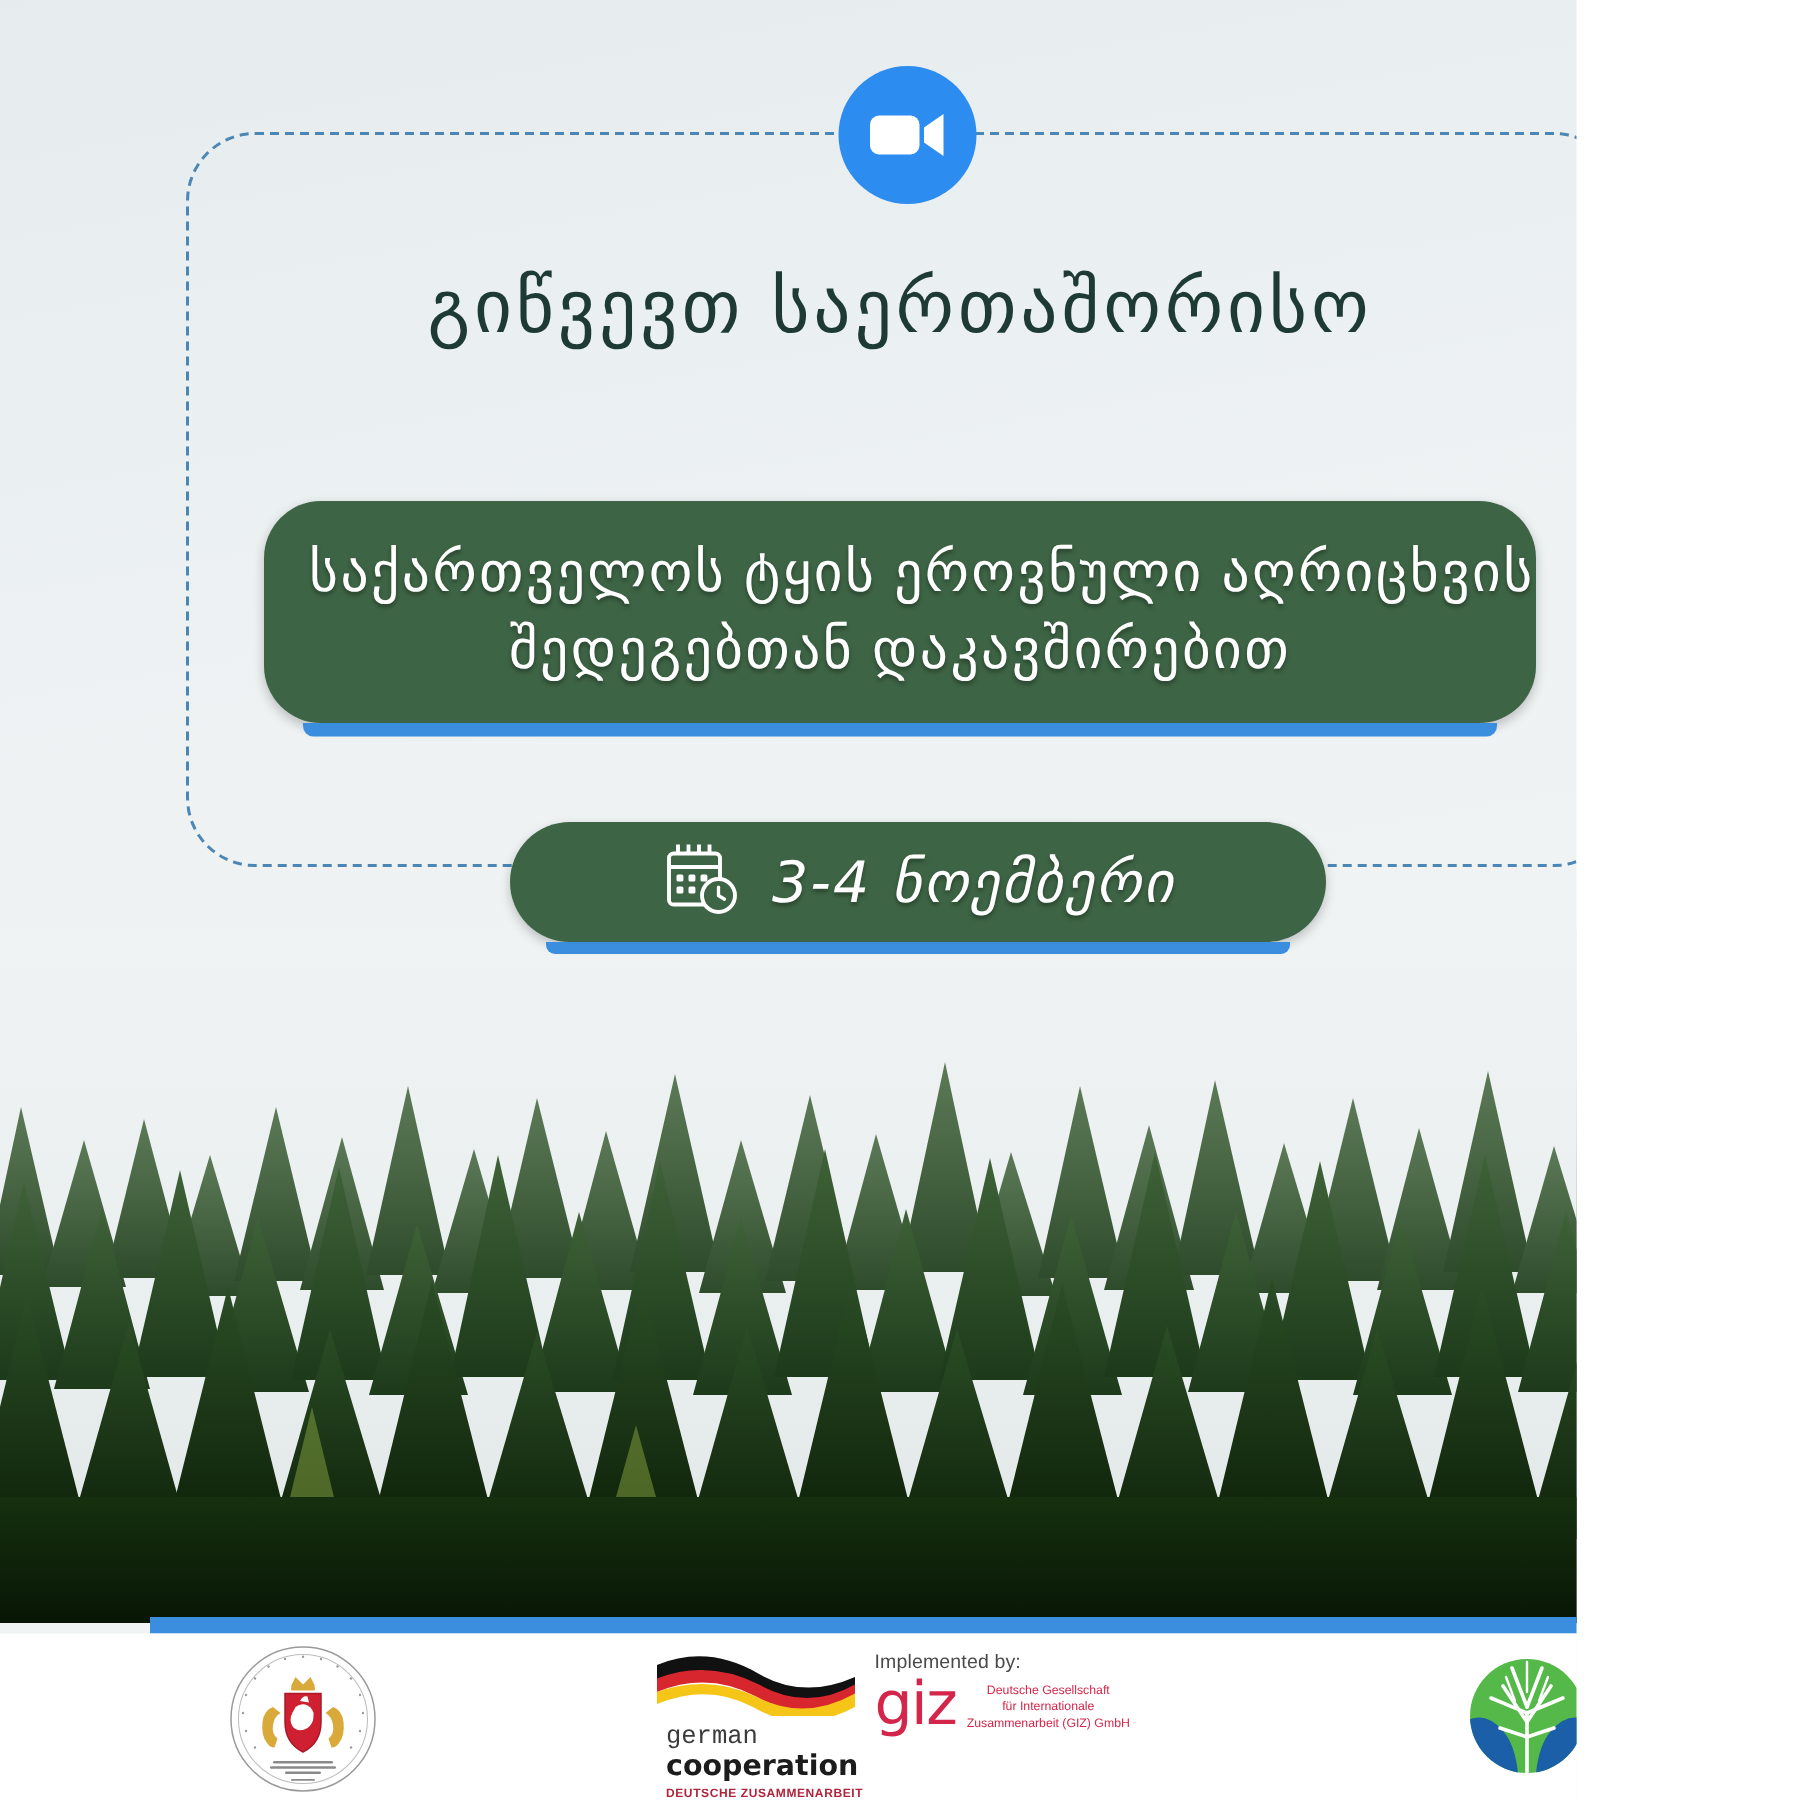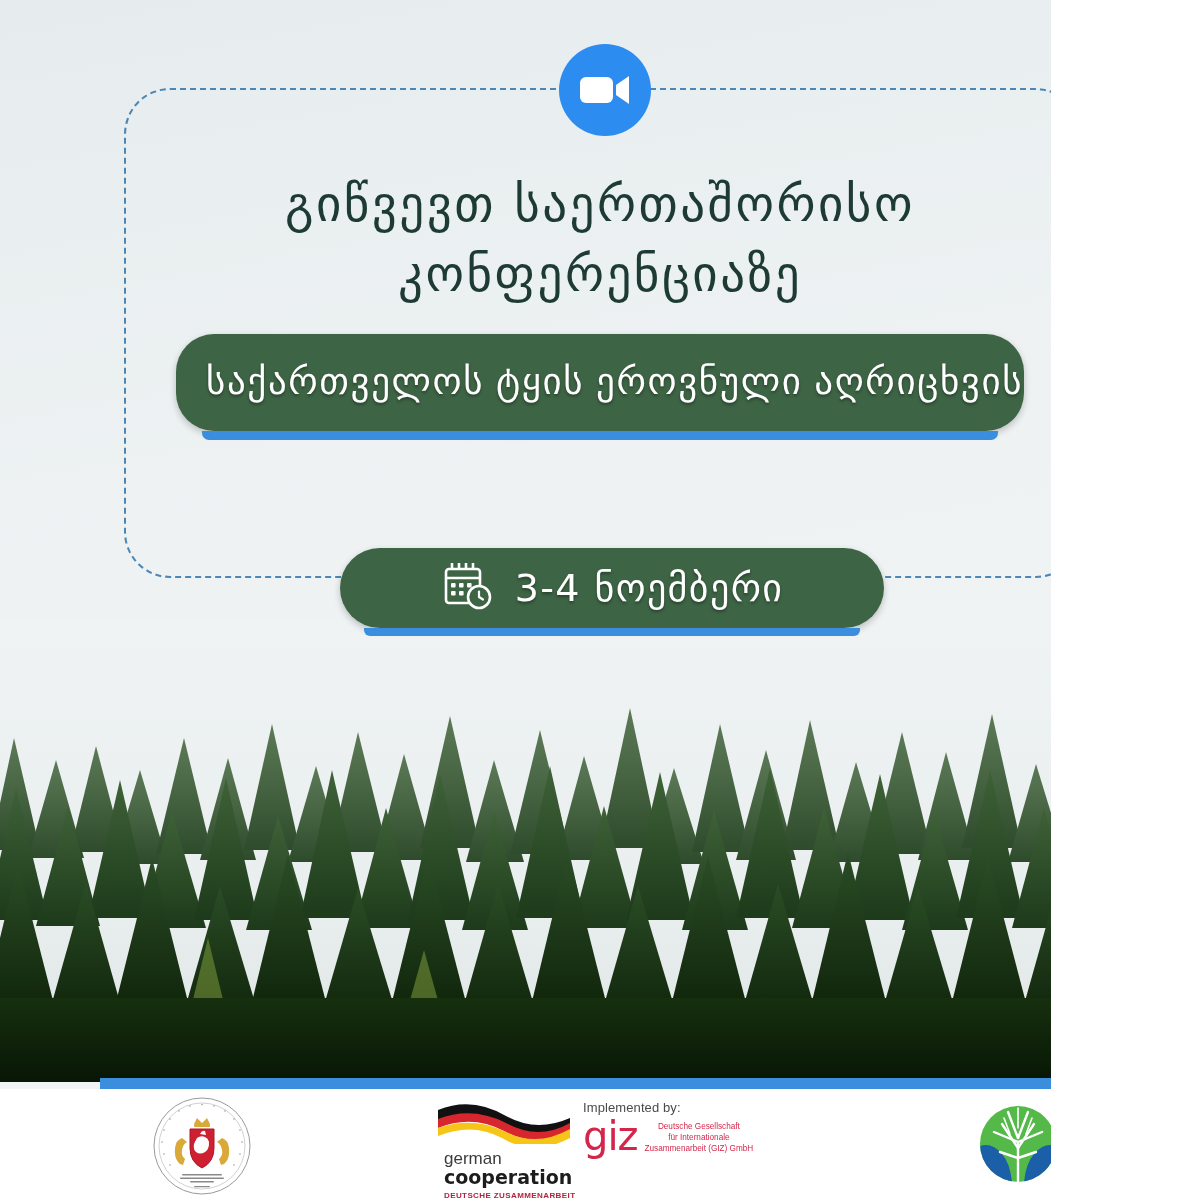--- a/index.html
+++ b/index.html
@@ -77,21 +77,21 @@
   .giz-sub {
     font-size: 8.2px;
     line-height: 1.32;
     color: #d4264a;
     font-family: "Liberation Sans", sans-serif;
     padding-top: 3px;
     text-align: center;
   }
 
   .gc-text { margin-top: 2px; padding-left: 12px; }
-  .gc-l1 { font-family: Liberation Sans, sans-serif; font-size: 17px; color: #3b3b3b; line-height: 1; }
+  .gc-l1 { font-family: Liberation Mono, monospace; font-size: 17px; color: #3b3b3b; line-height: 1; }
   .gc-l2 { font-family: "DejaVu Sans", sans-serif; font-weight: bold; font-size: 19px; color: #1c1c1c; line-height: 1.15; }
   .gc-l3 { font-family: "Liberation Sans", sans-serif; font-size: 8px; color: #b0243c; letter-spacing: .4px; margin-top: 2px; font-weight: bold; }
 
   
   .dashed-frame {
     position: absolute;
     left: 124px;
     top: 88px;
     width: 958px;
     height: 490px;
@@ -187,20 +187,21 @@
     gap: 20px;
     box-shadow: 0 3px 7px rgba(0,0,0,.22);
   }
   .date-text {
     font-family: "DejaVu Sans", sans-serif;
     font-size: 38px;
     color: #ffffff;
     letter-spacing: 1.4px;
     white-space: nowrap;
     text-shadow: 0 2px 3px rgba(0,0,0,.35);
+    font-style: italic;
   }
   .date-accent {
     position: absolute;
     left: 24px;
     right: 24px;
     bottom: -8px;
     height: 8px;
     background: #3b8ede;
     border-radius: 0 0 6px 6px;
   }
@@ -328,26 +329,26 @@
 
   <div class="zoom-icon">
     <svg width="52" height="34" viewBox="0 0 52 34" aria-hidden="true">
       <rect x="1" y="4" width="33" height="26" rx="6" fill="#ffffff"></rect>
       <path d="M37 12 L50 3 L50 31 L37 22 Z" fill="#ffffff"></path>
     </svg>
   </div>
 
   <div class="headline">
     <div class="line">გიწვევთ საერთაშორისო</div>
-    <div class="line">კონფერენციაზე</div>
   </div>
 
   <div class="subject-wrap">
     <div class="subject-banner">
       <div class="line">საქართველოს ტყის ეროვნული აღრიცხვის</div>
+      <div class="line">შედეგებთან დაკავშირებით</div>
     </div>
     <div class="banner-accent"></div>
   </div>
 
   <div class="date-wrap">
     <div class="date-banner">
       <span>
         <svg width="54" height="54" viewBox="0 0 54 54" aria-hidden="true">
           <g fill="none" stroke="#ffffff" stroke-width="2.6">
             <rect x="5" y="10" width="34" height="34" rx="3"></rect>

